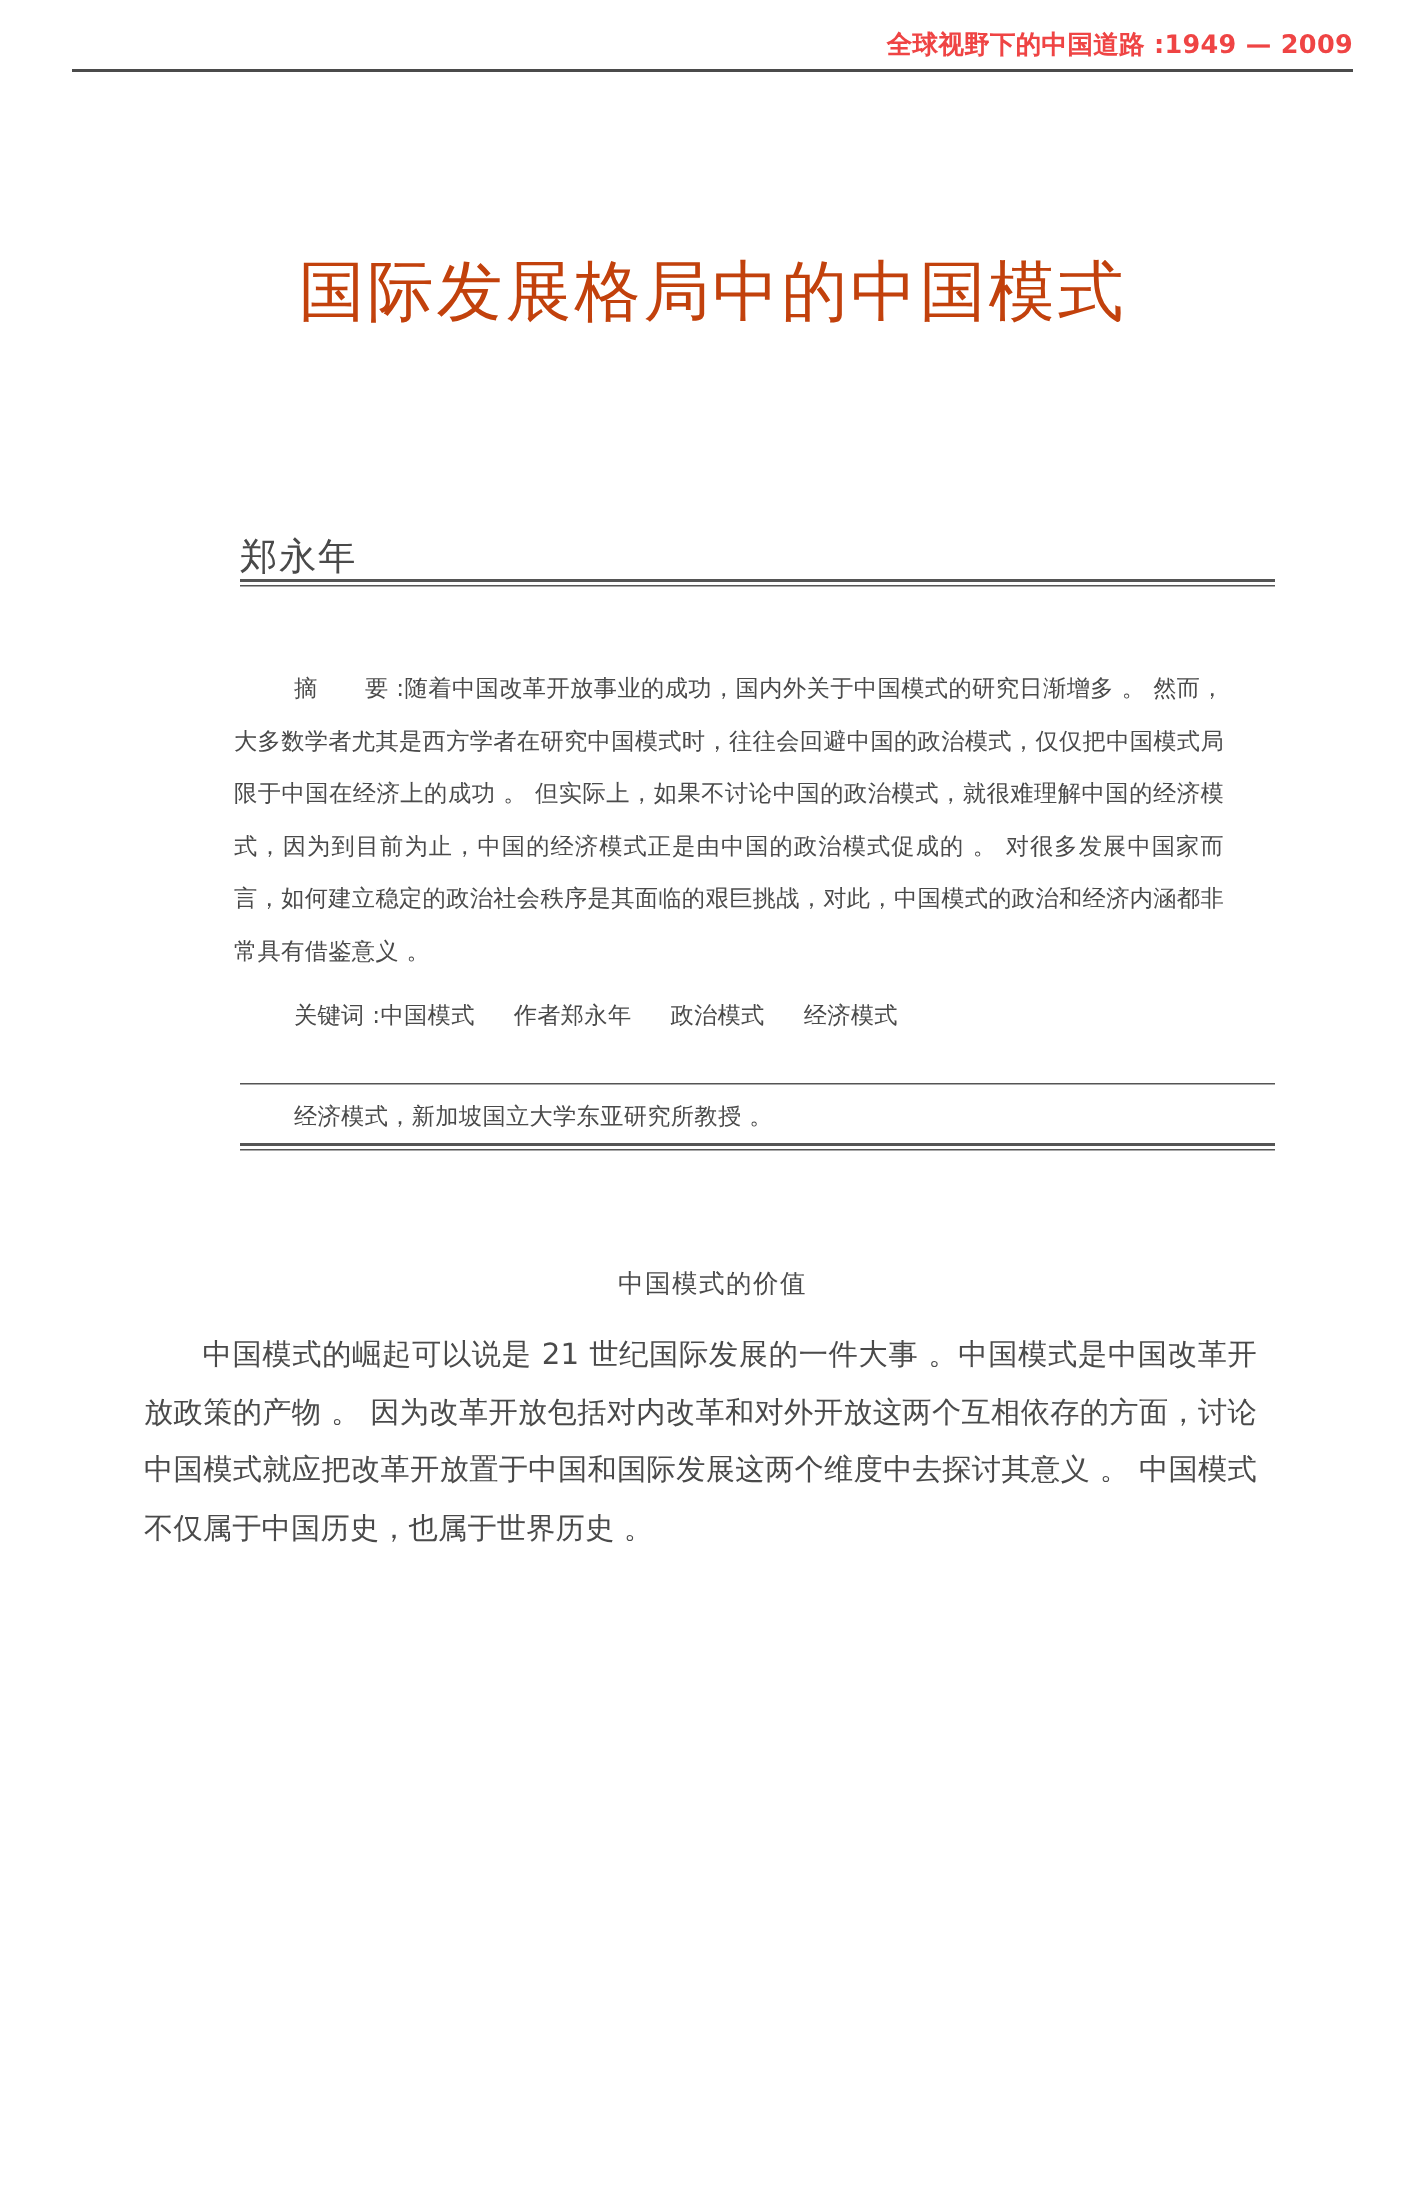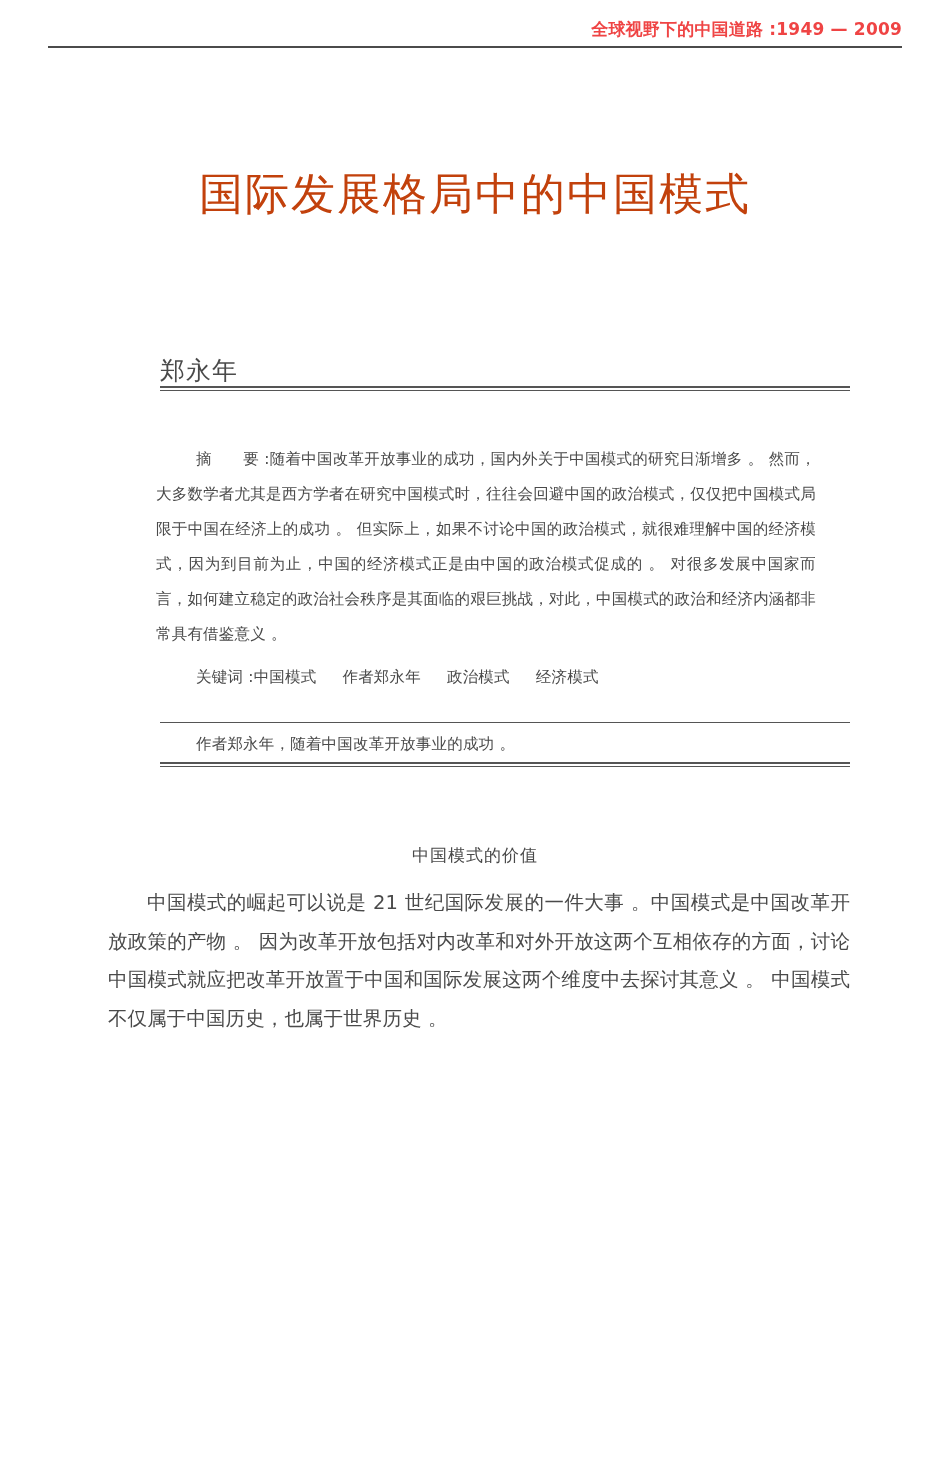--- a/index.html
+++ b/index.html
@@ -141,21 +141,21 @@
     text-align: center;
     font-size: 17px;
     font-weight: 400;
     color: #4a4a4a;
     letter-spacing: 1px;
   }
 
   
   .body-text {
     position: absolute;
-    left: 108px;
+    left: 96px;
     top: 884px;
     width: 742px;
     font-size: 19.5px;
     line-height: 38.5px;
     color: #4a4a4a;
     text-align: justify;
     text-justify: inter-character;
     letter-spacing: 0.1px;
   }
   .body-text p {
@@ -181,21 +181,21 @@
   <div class="abstract">
     <p class="abs-body"><span class="lead">摘　　要 :</span><span>随着中国改革开放事业的成功，国内外关于中国模式的研究日渐增多 。 然而，大多数学者尤其是西方学者在研究中国模式时，往往会回避中国的政治模式，仅仅把中国模式局限于中国在经济上的成功 。 但实际上，如果不讨论中国的政治模式，就很难理解中国的经济模式，因为到目前为止，中国的经济模式正是由中国的政治模式促成的 。 对很多发展中国家而言，如何建立稳定的政治社会秩序是其面临的艰巨挑战，对此，中国模式的政治和经济内涵都非常具有借鉴意义 。</span></p>
   </div>
 
   <div class="keywords">
     <span>关键词 :</span><span>中国模式</span><span class="kw-sep"></span><span>作者郑永年</span><span class="kw-sep"></span><span>政治模式</span><span class="kw-sep"></span><span>经济模式</span>
   </div>
 
   <div class="foot-rule-top"></div>
 
-  <div class="footnote">作者郑永年，随着中国改革开放事业的成功 。</div>
+  <div class="footnote">经济模式，新加坡国立大学东亚研究所教授 。</div>
 
   <div class="rule-double rule-foot"></div>
 
   <h2 class="section-heading">中国模式的价值</h2>
 
   <div class="body-text">
     <p>中国模式的崛起可以说是 21 世纪国际发展的一件大事 。中国模式是中国改革开放政策的产物 。 因为改革开放包括对内改革和对外开放这两个互相依存的方面，讨论中国模式就应把改革开放置于中国和国际发展这两个维度中去探讨其意义 。 中国模式不仅属于中国历史，也属于世界历史 。</p>
   </div>
 
 </div>

